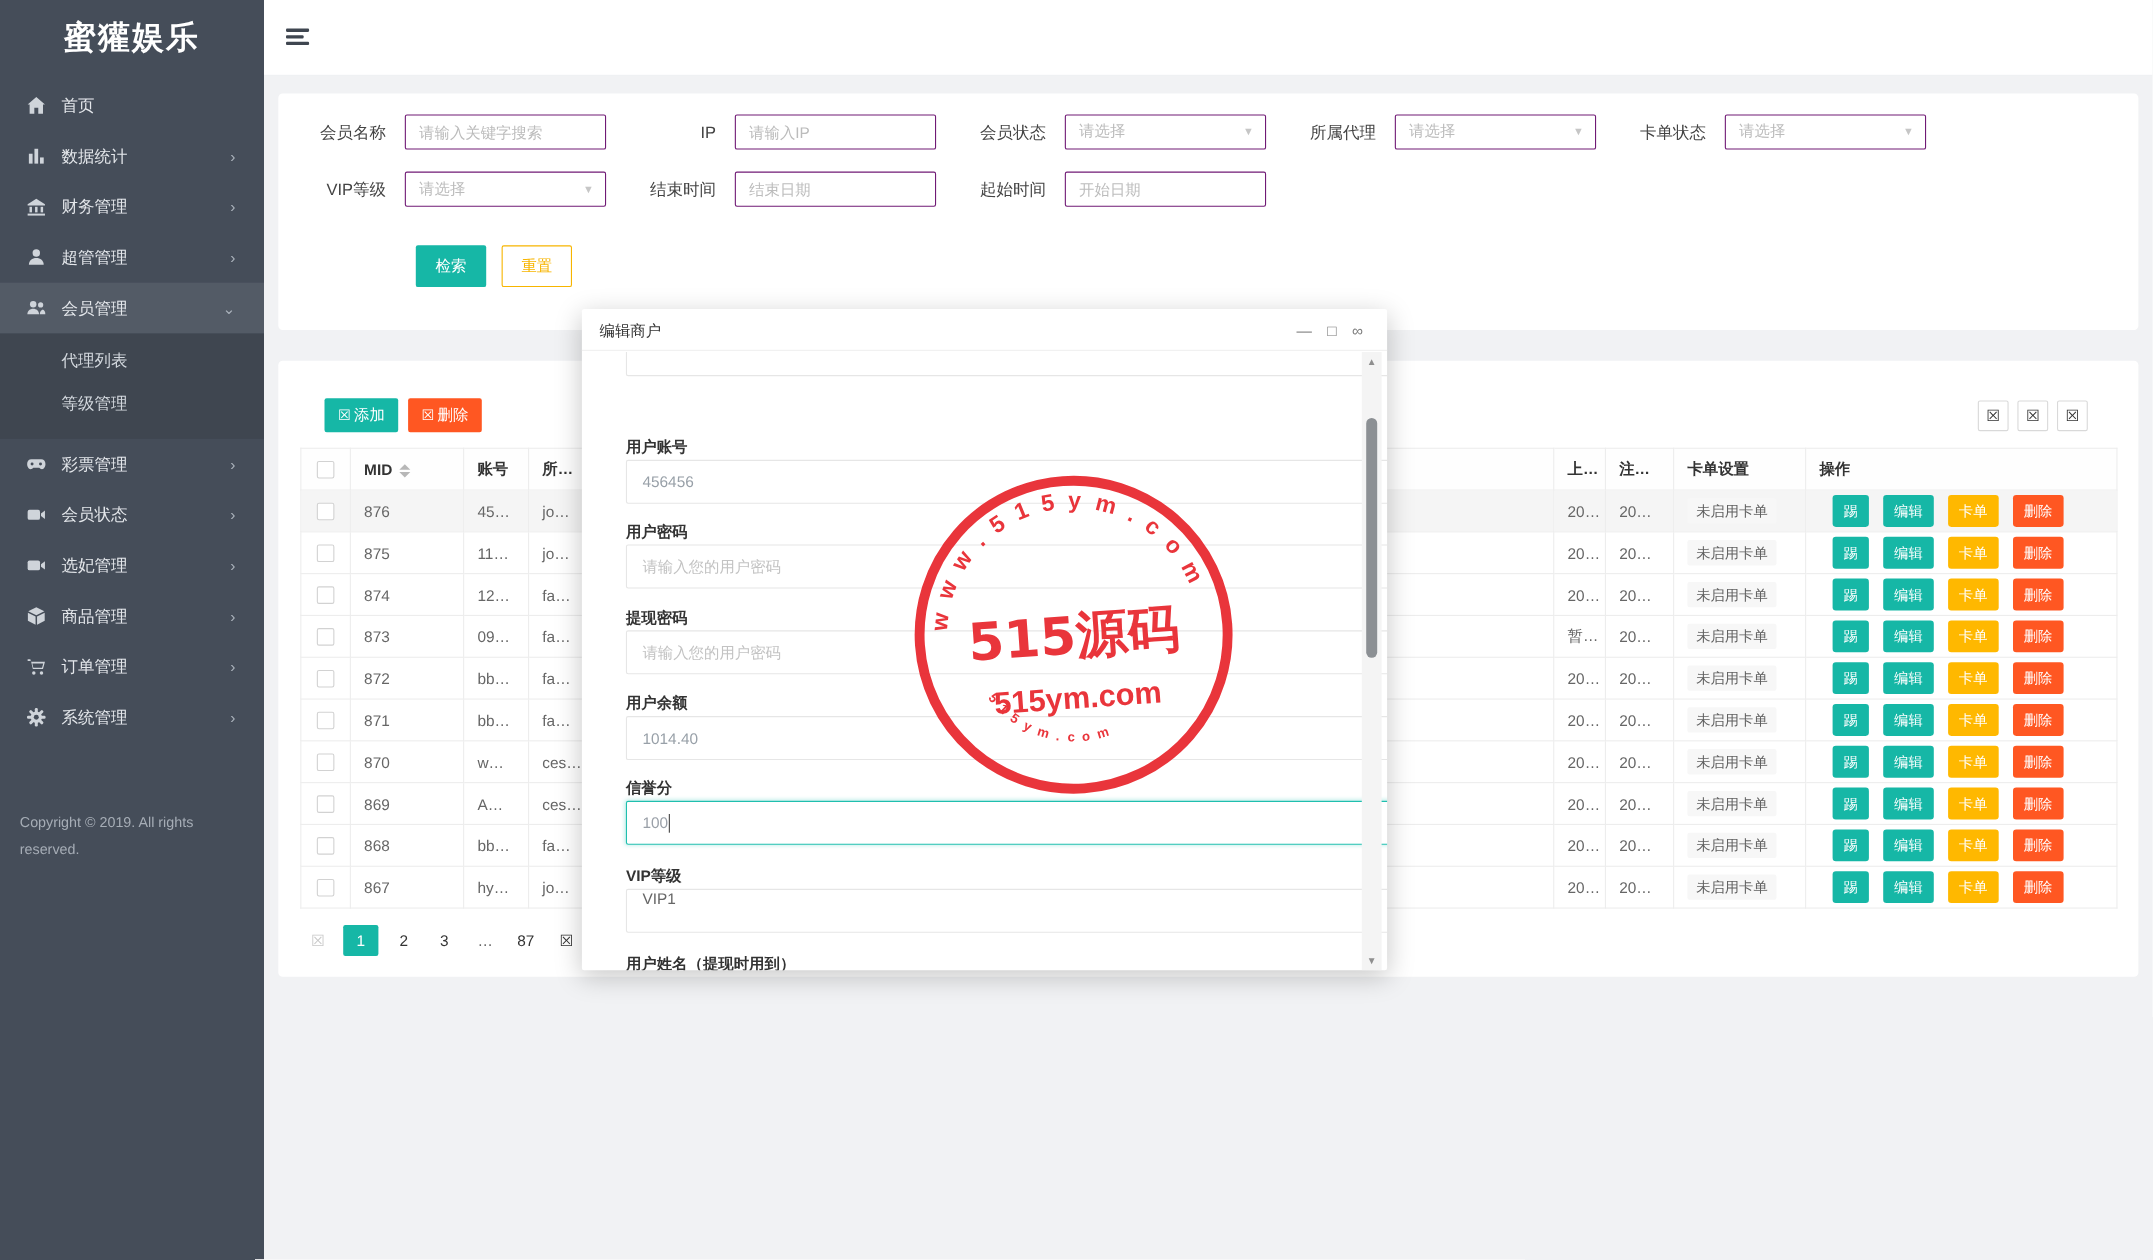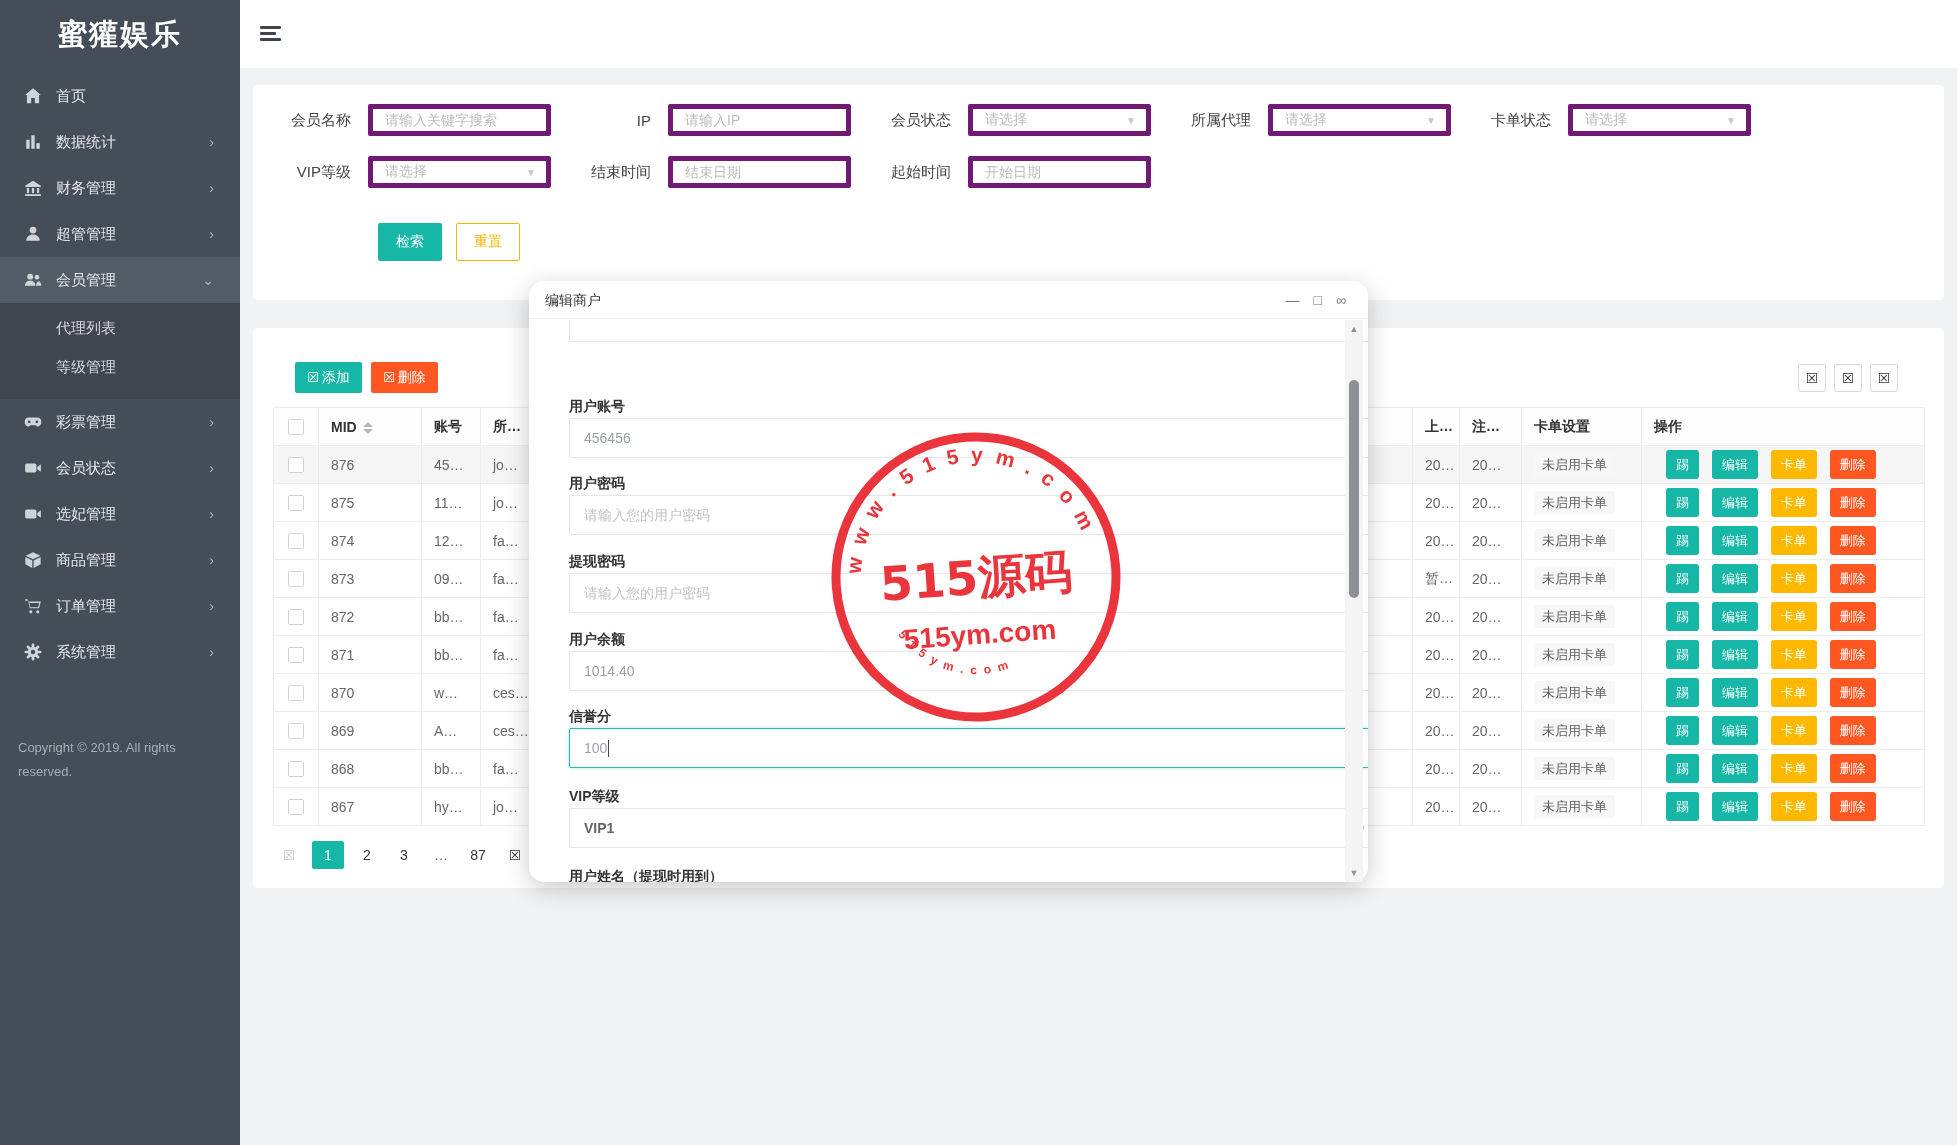--- a/index.html
+++ b/index.html
@@ -42,21 +42,21 @@
   
   .card { position:absolute; background:#fff; border-radius:4px; }
   .filter-card { left:253px; top:85px; width:1691px; height:215px; }
   .table-card  { left:253px; top:328px; width:1691px; height:560px; }
 
   
   .frow { position:absolute; left:0; display:flex; }
   .frow.r1 { top:19px; } .frow.r2 { top:71px; }
   .fgroup { display:flex; align-items:center; width:300px; flex:none; }
   .flabel { width:115px; text-align:right; padding-right:17px; font-size:15px; color:#444; flex:none; }
-  .fctrl { width:183px; height:32px; border:5px solid #701a75; border-radius:2px; background:#fff; position:relative; }
+  .fctrl { width:183px; height:32px; border:1px solid #701a75; border-radius:2px; background:#fff; position:relative; }
   input.fc { width:100%; height:100%; border:none; outline:none; padding:0 12px; font-size:14px; color:#666; background:transparent; }
   input.fc::placeholder { color:#bcbcbc; }
   .sel { display:flex; align-items:center; padding:0 12px; font-size:14px; color:#bcbcbc; cursor:pointer; }
   .sel .arrow { position:absolute; right:10px; font-size:10px; color:#c6c6c6; }
   .fbtns { position:absolute; left:125px; top:138px; display:flex; gap:14px; }
   .btn { border:none; border-radius:2px; font-size:14px; cursor:pointer;
          font-family:"Liberation Sans","DejaVu Sans",sans-serif; }
   .btn.search { width:64px; height:38px; background:#16b7a6; color:#fff; }
   .btn.reset  { width:64px; height:38px; background:#fff; color:#f7b500; border:1px solid #f7b500; }
 
@@ -89,38 +89,38 @@
   
   .pager { position:absolute; left:22px; top:513px; display:flex; align-items:center; font-size:14px; color:#333; }
   .pg { min-width:28px; height:28px; line-height:28px; text-align:center; margin-right:9px; cursor:pointer; border-radius:2px; }
   .pg.icon { color:#c9c9c9; font-size:14px; }
   .pg.icon.dark { color:#333; }
   .pg.on { background:#16b7a6; color:#fff; width:32px; }
   .pg.dots { cursor:default; color:#666; }
   .jump { color:#8a8a8a; margin-left:4px; }
 
   
-  .modal { position:absolute; left:529px; top:281px; width:839px; height:601px; background:#fff; z-index:30;
-           border-radius:15px; box-shadow:0 6px 24px rgba(0,0,0,.22); }
+  .modal { position:absolute; left:529px; top:281px; width:732px; height:601px; background:#fff; z-index:30;
+           border-radius:2px; box-shadow:0 6px 24px rgba(0,0,0,.22); }
   .m-title { height:38px; line-height:38px; padding-left:16px; font-size:14px; color:#333;
              border-bottom:1px solid #f0f0f0; }
   .m-winbtns { position:absolute; right:22px; top:0; height:38px; display:flex; align-items:center; gap:14px;
                color:#7a7a7a; font-size:14px; }
   .m-winbtns span { cursor:pointer; }
   .m-body { position:absolute; left:0; top:39px; right:0; bottom:0; overflow:hidden; }
   .m-partial { position:absolute; left:40px; width:811px; top:-12px; height:34px;
                border:1px solid #e6e6e6; border-radius:2px; }
   .m-label { position:absolute; left:40px; font-size:14px; font-weight:bold; color:#333; }
   .m-input { position:absolute; left:40px; width:811px; height:40px; border:1px solid #e6e6e6; border-radius:2px; }
   .m-input input { width:100%; height:100%; border:none; outline:none; padding:0 14px; font-size:14px; color:#98a0a8; background:transparent; }
   .m-input input::placeholder { color:#c3c3c3; }
   .m-input.focus { border:1px solid #1fbfae; box-shadow:0 0 4px rgba(31,191,174,.35); display:flex; align-items:center; padding:0 14px; }
   .m-input.focus .val { font-size:14px; color:#9aa0a8; }
   .caret-line { width:1px; height:17px; background:#444; margin-left:1px; }
-  .m-select { display:flex; align-items:center; padding:0 14px; font-size:14px; color:#666; cursor:pointer; position:absolute;font-weight:bold; }
+  .m-select { display:flex; padding:0 14px; font-size:14px; color:#666; cursor:pointer; position:absolute; }
   .m-select .arrow { position:absolute; right:12px; font-size:10px; color:#c6c6c6; }
   .m-scroll { position:absolute; right:5px; top:0; bottom:0; width:18px; background:#f4f4f4; }
   .m-scroll .sarr { position:absolute; left:0; width:18px; text-align:center; font-size:9px; color:#8f8f8f; cursor:pointer; }
   .m-scroll .sarr.up { top:4px; } .m-scroll .sarr.dn { bottom:4px; }
   .m-thumb { position:absolute; left:4px; top:60px; width:10px; height:218px; background:#8c9094; border-radius:5px; cursor:pointer; }
 
   
   .stamp { position:absolute; left:821px; top:422px; width:310px; height:310px; z-index:60; opacity:.93;
            transform:rotate(-4deg); pointer-events:none; }
 </style>

